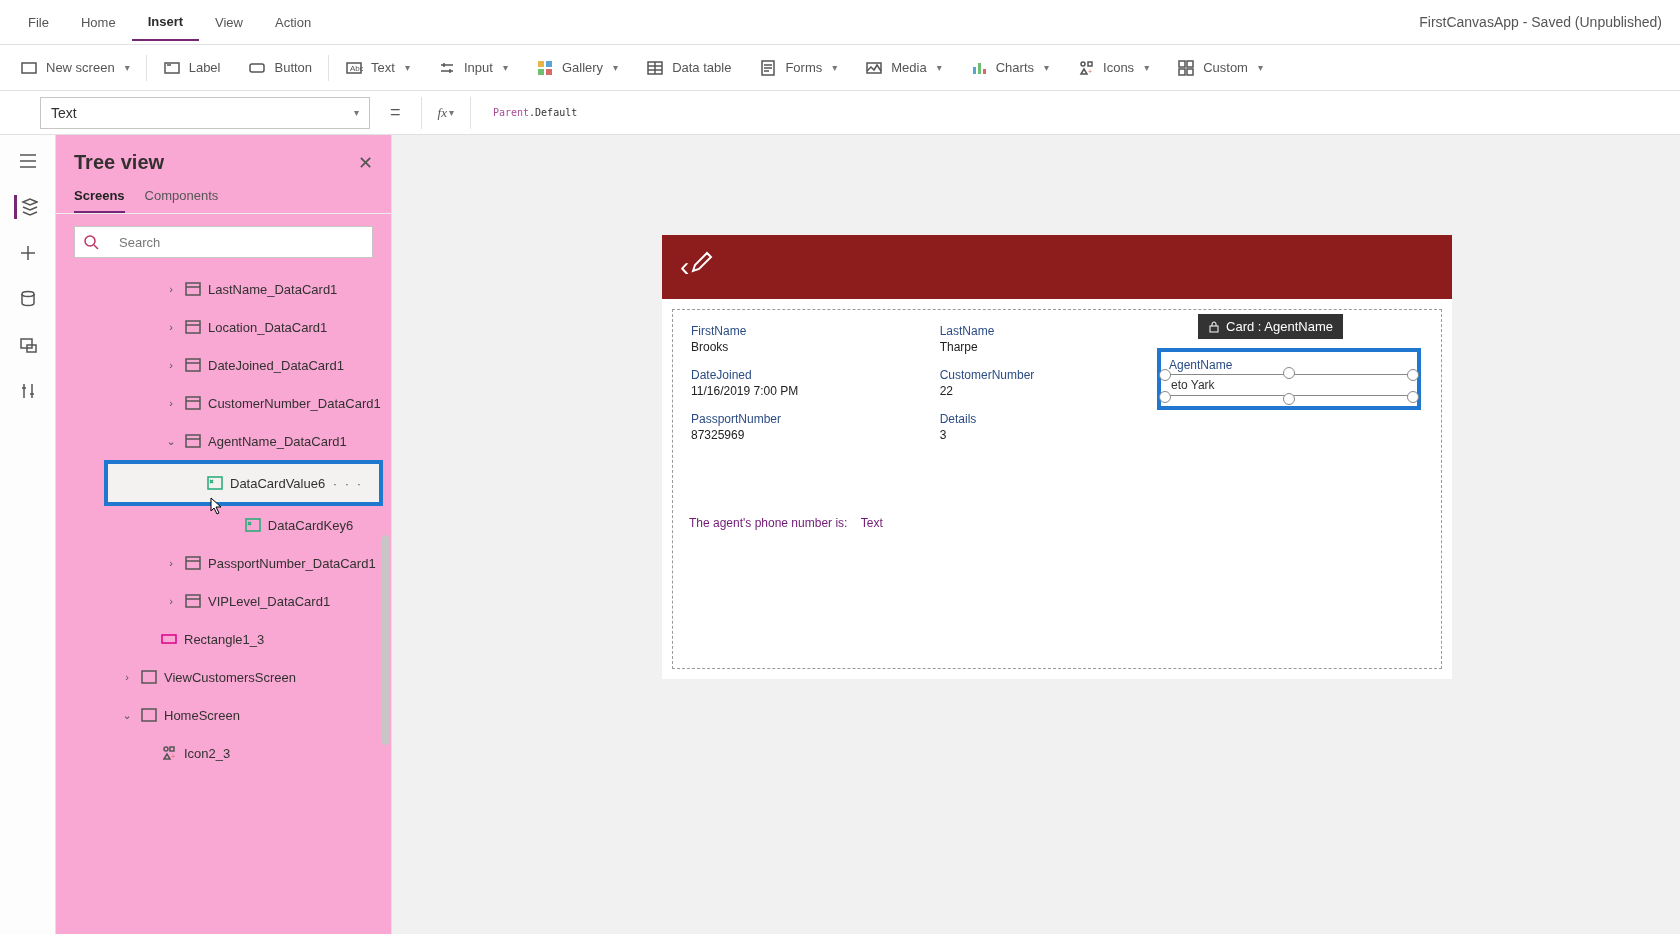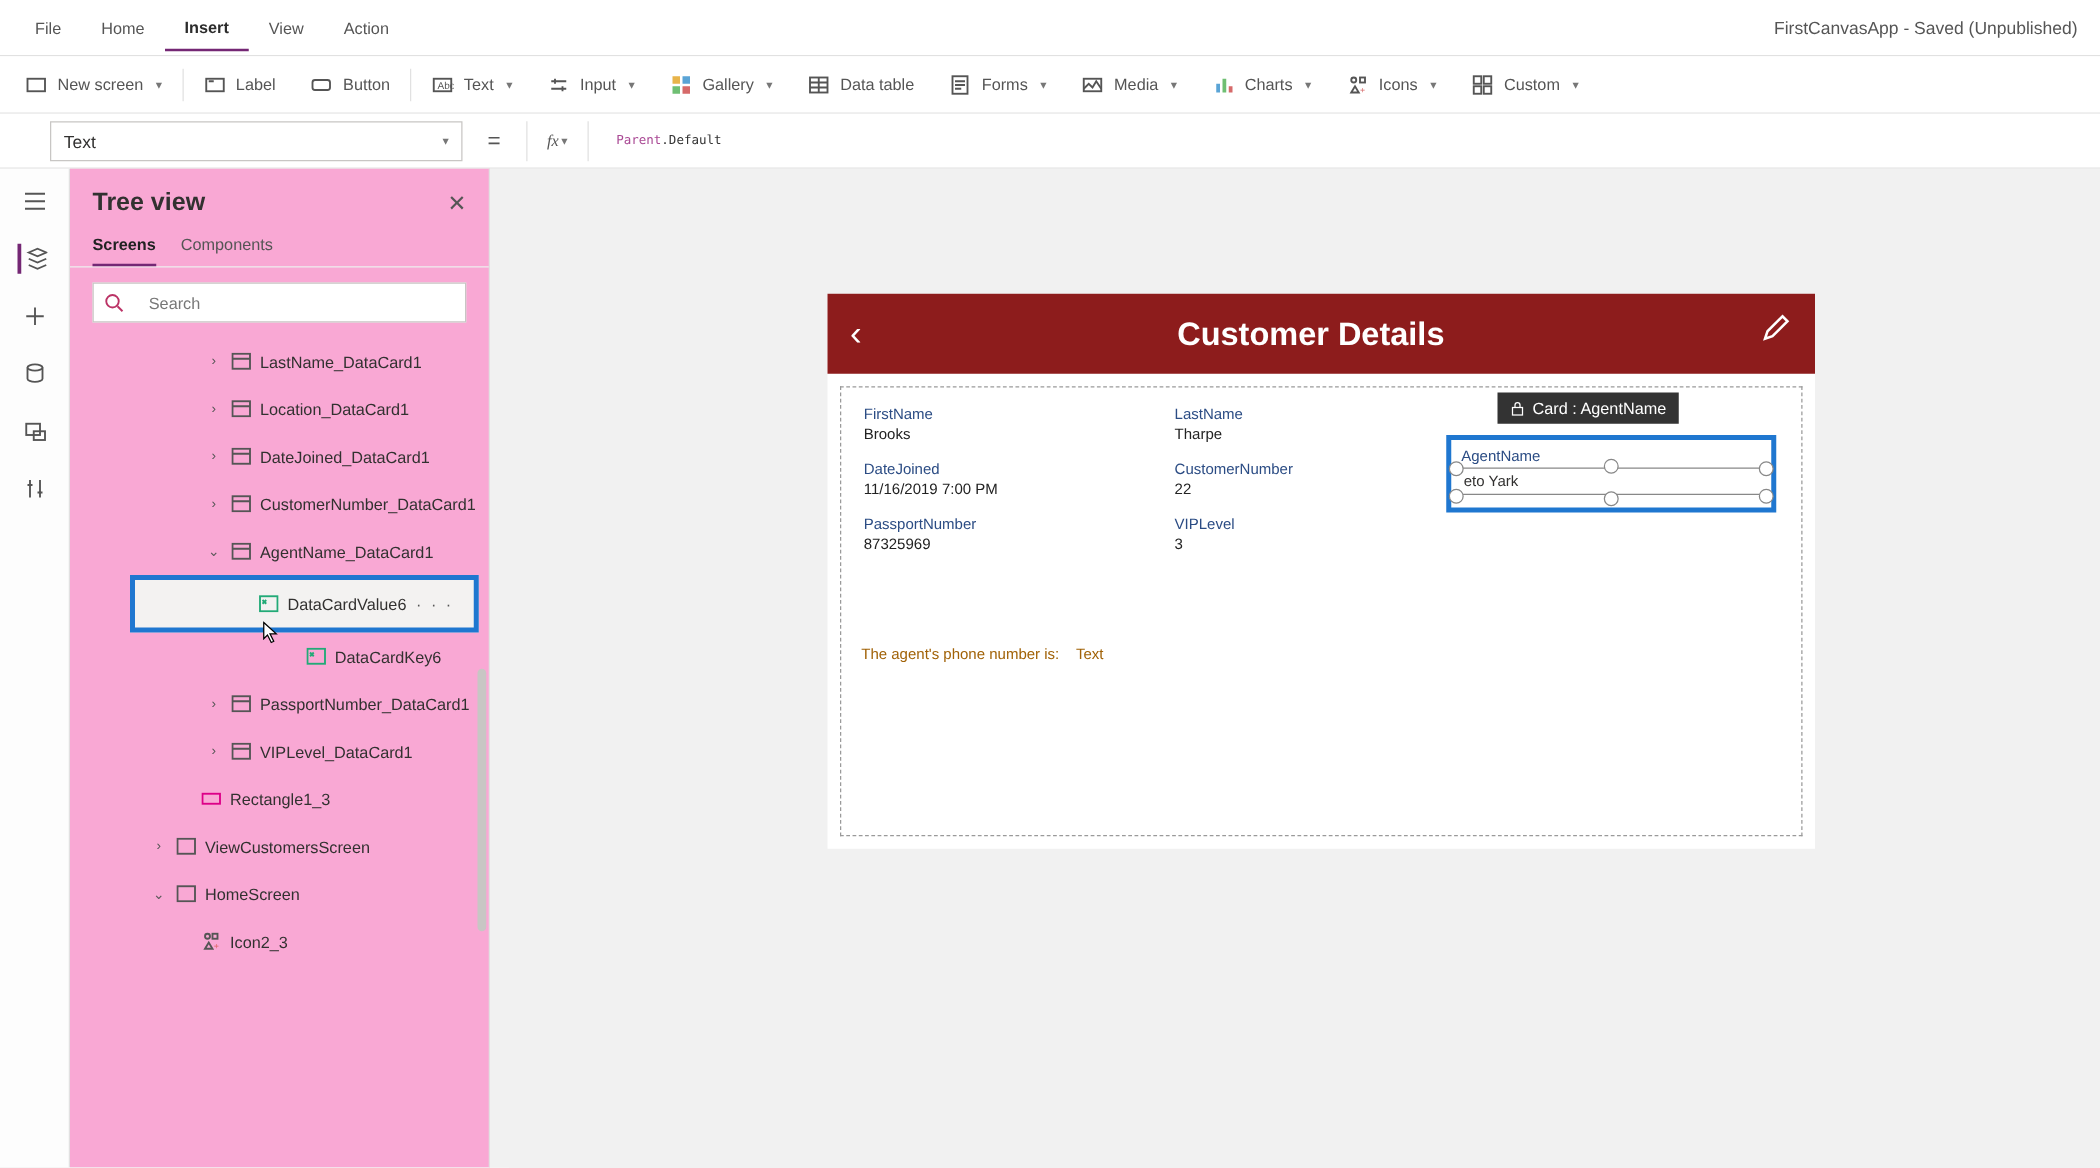--- a/index.html
+++ b/index.html
@@ -242,21 +242,21 @@
   }
   .grid2 {
     display:grid;
     grid-template-columns: 1fr 1fr 1fr;
     column-gap: 10px;
     row-gap: 6px;
   }
   .fld { padding: 4px 2px; }
   .fld .lbl { color:#2b4c84; font-size:12px; }
   .fld .val { color:#222; font-size:12px; padding-top:2px;}
-  .phone-line { margin-top: 70px; font-size:12px; color:#a16207; }
+  .phone-line { margin-top: 70px; font-size:12px; color:#701a75; }
   .phone-line .lit { margin-left:10px;}
   .badge-box {
     position:absolute;
     right: 98px;
     top: 4px;
     background:#333;
     color:#fff;
     font-size:13px;
     padding: 5px 10px;
     display:flex;
@@ -616,21 +616,20 @@
         <span>Icon2_3</span>
       </div>
     </div>
     <div class="scroll-thumb"></div>
   </div>
 
   <div class="canvas-area">
     <div class="device">
       <div class="device-header">
         <span class="back">‹</span>
-        <span class="title">Customer Details</span>
         <span class="edit">
           <svg width="26" height="26">
               <path d="M4 20 l2 -6 l12 -12 l4 4 l-12 12 z" fill="none" stroke="#fff" stroke-width="2"></path>
             </svg>
         </span>
       </div>
       <div class="device-body">
 
         <div class="badge-box">
           <svg width="12" height="12">
@@ -670,21 +669,21 @@
           <div class="fld">
             <div class="lbl">CustomerNumber</div>
             <div class="val">22</div>
           </div>
           <div></div>
           <div class="fld">
             <div class="lbl">PassportNumber</div>
             <div class="val">87325969</div>
           </div>
           <div class="fld">
-            <div class="lbl">VIPLevel</div>
+            <div class="lbl">Details</div>
             <div class="val">3</div>
           </div>
           <div></div>
         </div>
 
         <div class="phone-line">
           <span>The agent's phone number is:</span>
           <span class="lit">Text</span>
         </div>
       </div>

